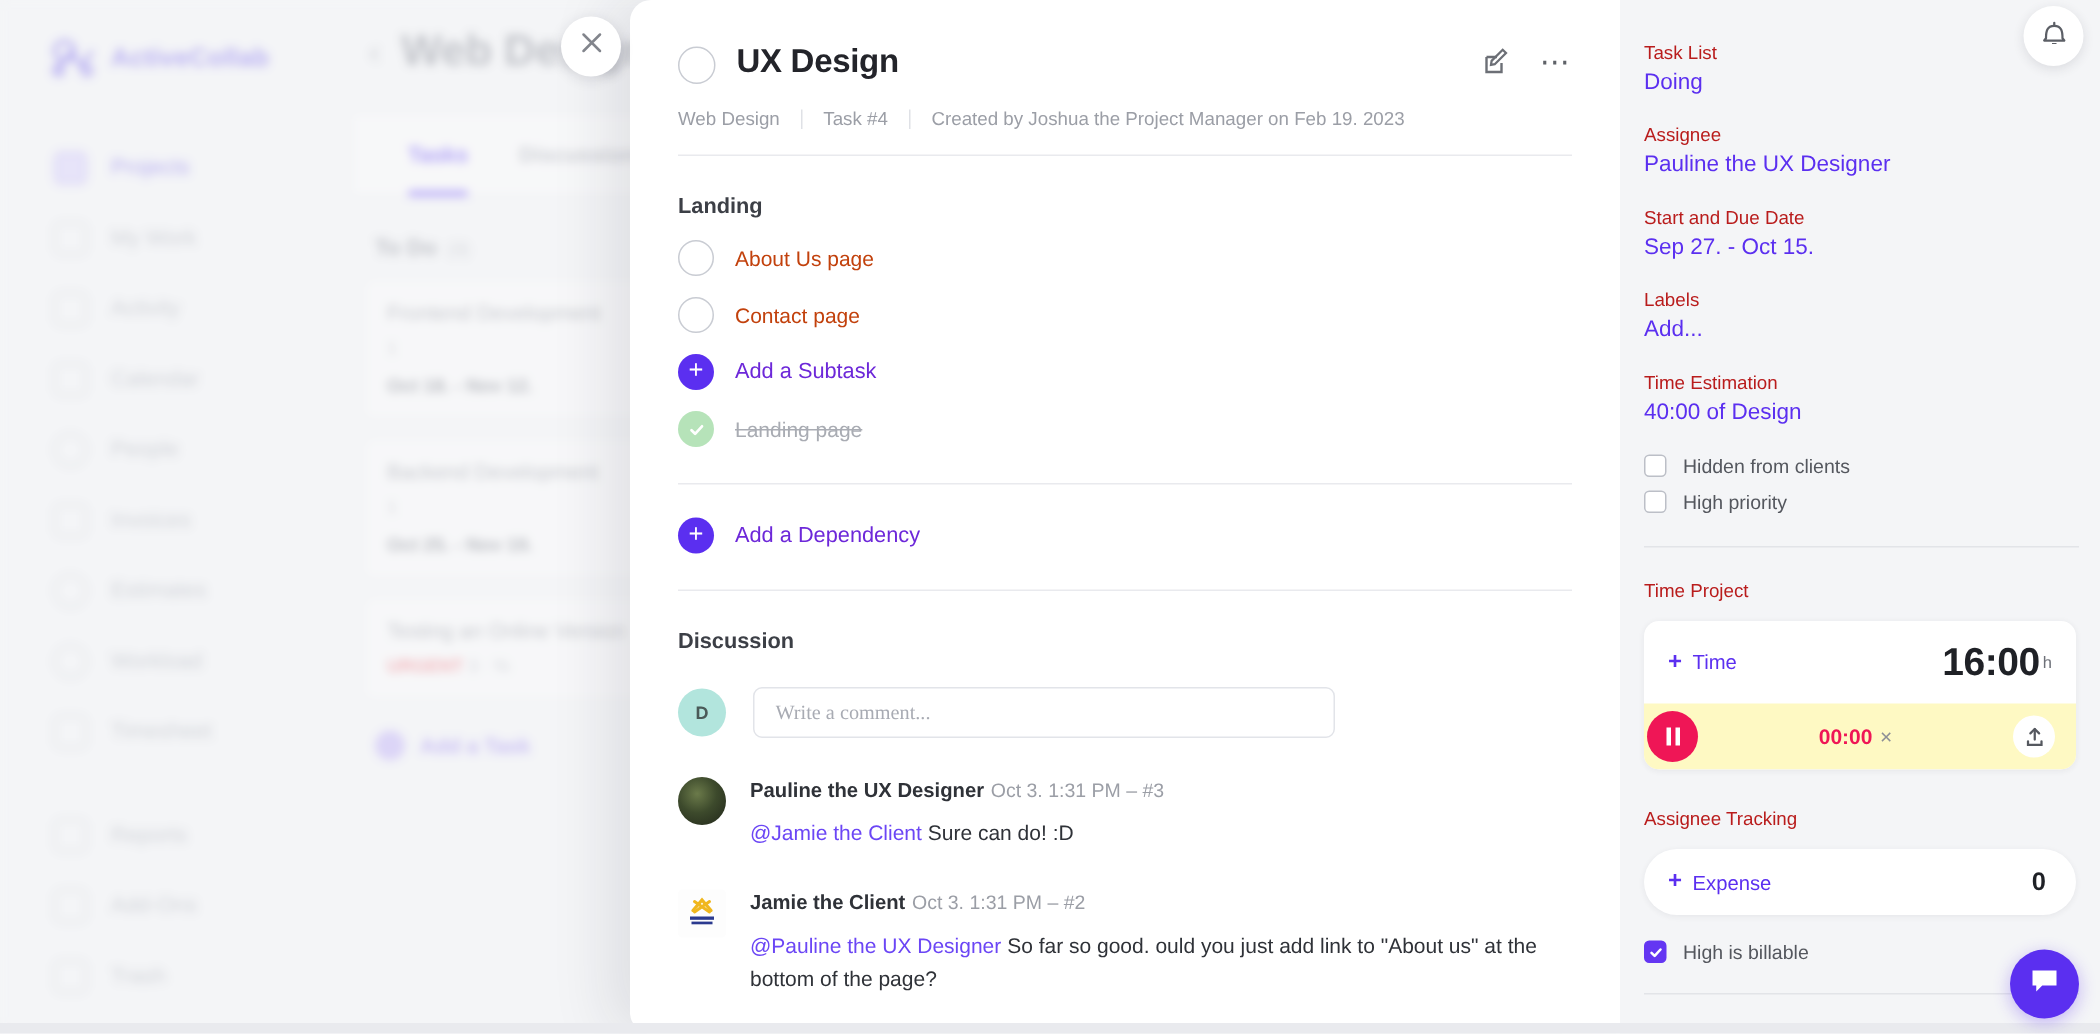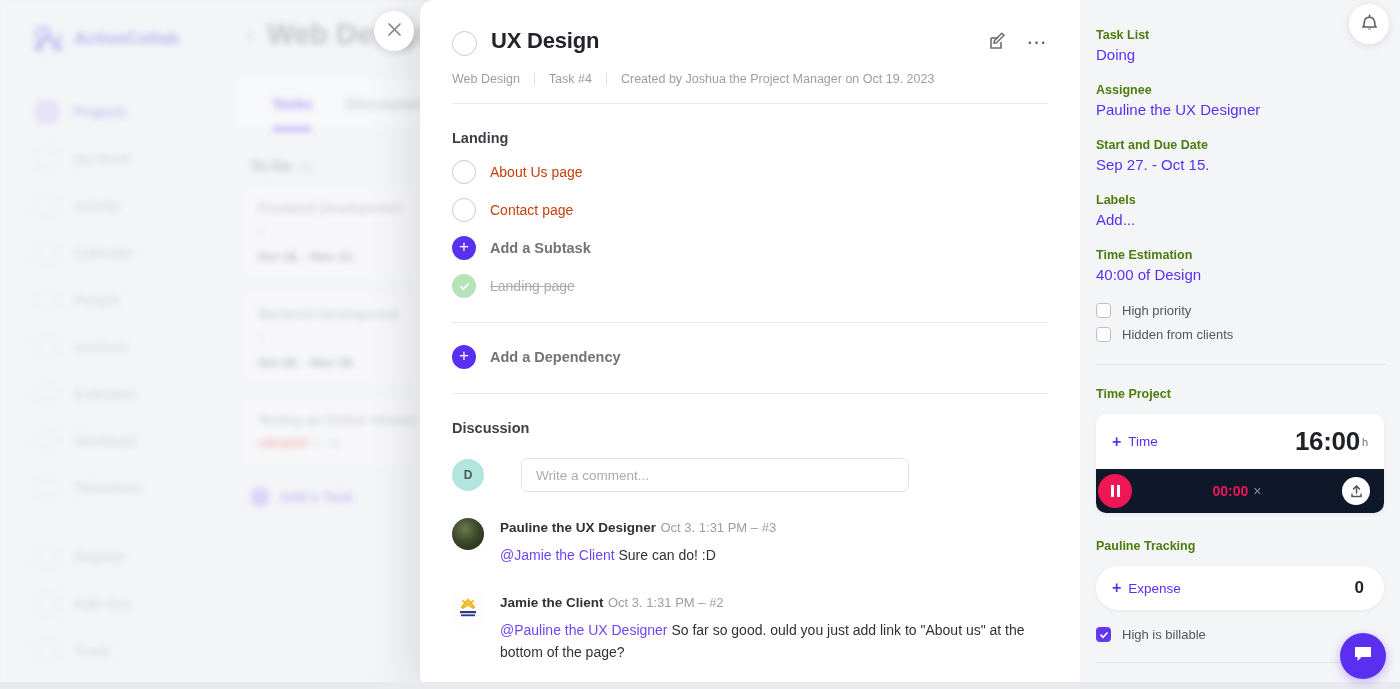--- a/index.html
+++ b/index.html
@@ -104,33 +104,33 @@
   .st-circle { width: 24px; height: 24px; border-radius: 50%; border: 1.7px solid #c9ccd3; flex: none; }
   .st-done { width: 24px; height: 24px; border-radius: 50%; background: #b6e3b9; flex: none;
              display: flex; align-items: center; justify-content: center; }
   .st-done svg { display: block; }
   .st-label { font-size: 14px; color: #c2410c; }
   .st-label.done { color: #a9acb3; text-decoration: line-through; }
   .plus-circle {
     width: 24px; height: 24px; border-radius: 50%; background: #5b2ff0; flex: none;
     color: #fff; font-size: 17px; line-height: 22px; text-align: center; font-weight: 500;
   }
-  .link-purple { color: #737373; font-size: 14.5px; font-weight: 700; }
+  .link-purple { color: #6d28d9; font-size: 14.5px; font-weight: 400; }
   .hr2 { height: 1px; background: #e9eaee; margin-top: 24px; }
 
   .comment-row { display: flex; align-items: center; gap: 18px; margin-top: 22px; }
   .av-d {
     width: 32px; height: 32px; border-radius: 50%; background: #b2e5dd;
     display: flex; align-items: center; justify-content: center;
     font-size: 12px; font-weight: 700; color: #4a5a58; flex: none;
   }
   .comment-input {
     flex: 1; height: 34px; border: 1px solid #e2e4e9; border-radius: 6px;
-    padding: 0 14px; font-size: 13.5px; color: #9fa2aa; font-family: Liberation Sans, sans-serif;
-    background: #fff; outline: none; max-width: 388px; margin-left: 19px;
+    padding: 0 14px; font-size: 13.5px; color: #9fa2aa; font-family: Liberation Serif, serif;
+    background: #fff; outline: none; max-width: 388px;
   }
   .comment-input::placeholder { color: #a8abb3; }
 
   .cmt { display: flex; gap: 16px; margin-top: 26px; }
   .cmt-av { width: 32px; height: 32px; border-radius: 50%; flex: none; overflow: hidden; }
   .cmt-av.photo {
     background: radial-gradient(circle at 40% 35%, #6b7a4a 0%, #3d4a2c 45%, #21261a 100%);
   }
   .cmt-av.logo {
     border-radius: 3px; background: #fdfdfd;
@@ -140,21 +140,21 @@
   .cmt-name { font-size: 13.5px; font-weight: 700; color: #2f3238; }
   .cmt-meta { font-size: 13px; color: #9b9ea6; font-weight: 400; }
   .cmt-text { font-size: 14px; color: #2f3238; margin-top: 8px; line-height: 1.62; }
   .mention { color: #6b46f5; }
 
   
   .rpanel {
     position: absolute; right: 0; top: 0; width: 320px; height: 689px;
     background: #f4f5f7; padding: 28px 0 0 16px;
   }
-  .rp-label { font-size: 12.5px; font-weight: 700; color: #4d7c0f; }
+  .rp-label { font-size: 12.5px; font-weight: 400; color: #b91c1c; }
   .rp-value { font-size: 15px; color: #5b2ff0; margin-top: 4px; font-weight: 400; }
   .rp-block { margin-bottom: 20px; }
   .rp-check { display: flex; align-items: center; gap: 11px; margin-top: 9px; }
   .cb {
     width: 15px; height: 15px; border-radius: 3.5px; border: 1.5px solid #bcbfc7;
     background: #fff; flex: none;
   }
   .cb.on {
     background: #6436f2; border-color: #6436f2;
     display: flex; align-items: center; justify-content: center;
@@ -165,21 +165,21 @@
   .tt-card {
     margin-top: 13px; margin-right: 16px; background: #fff; border-radius: 10px;
     box-shadow: 0 1px 4px rgba(40,40,60,.07); overflow: hidden;
   }
   .tt-top { display: flex; align-items: center; padding: 12px 16px; }
   .tt-plus { color: #5b2ff0; font-size: 16px; font-weight: 700; margin-right: 7px; }
   .tt-time { color: #5b2ff0; font-size: 13.5px; }
   .tt-total { margin-left: auto; font-size: 26px; font-weight: 700; color: #1f2126; letter-spacing: -.3px; }
   .tt-unit { font-size: 11px; color: #6d7078; font-weight: 400; margin-left: 2px; }
   .tt-bar {
-    background: #0f172a; height: 44px; display: flex; align-items: center;
+    background: #fef9c3; height: 44px; display: flex; align-items: center;
     padding: 0 14px 0 0; position: relative;
   }
   .tt-pause {
     width: 34px; height: 34px; border-radius: 50%; background: #ef1656;
     display: flex; align-items: center; justify-content: center; margin-left: 2px; flex: none;
   }
   .tt-pause i { display: block; width: 3px; height: 12px; background: #fff; margin: 0 1.5px; }
   .tt-run { flex: 1; text-align: center; font-size: 14px; font-weight: 700; color: #ef1656; }
   .tt-x { color: #8d8f96; font-weight: 400; margin-left: 5px; font-size: 14px; }
   .tt-up {
@@ -346,21 +346,21 @@
           </span>
           <span class="dots">⋯</span>
         </span>
       </div>
 
       <div class="m-sub">
         <span class="seg">Web Design</span>
         <span class="divider"></span>
         <span class="seg">Task #4</span>
         <span class="divider"></span>
-        <span class="seg">Created by Joshua the Project Manager on Oct 19. 2023</span>
+        <span class="seg">Created by Joshua the Project Manager on Feb 19. 2023</span>
       </div>
 
       <div class="hr"></div>
 
       <div class="sec-title">Landing</div>
 
       <div class="subtask">
         <span class="st-circle"></span>
         <span class="st-label">About Us page</span>
       </div>
@@ -453,25 +453,25 @@
       <div class="rp-label">Labels</div>
       <div class="rp-value">Add...</div>
     </div>
     <div class="rp-block">
       <div class="rp-label">Time Estimation</div>
       <div class="rp-value">40:00 of Design</div>
     </div>
 
     <div class="rp-check">
       <span class="cb"></span>
-      <span class="cb-label">High priority</span>
+      <span class="cb-label">Hidden from clients</span>
     </div>
     <div class="rp-check">
       <span class="cb"></span>
-      <span class="cb-label">Hidden from clients</span>
+      <span class="cb-label">High priority</span>
     </div>
 
     <div class="rp-hr"></div>
 
     <div class="rp-label" style="margin-top:22px">Time Project</div>
     <div class="tt-card">
       <div class="tt-top">
         <span class="tt-plus">+</span>
         <span class="tt-time">Time</span>
         <span class="tt-total">16:00</span>
@@ -488,21 +488,21 @@
         <span class="tt-up">
           <svg width="15" height="15" viewBox="0 0 15 15">
             <path d="M7.5 2 L7.5 9" stroke="#55585f" stroke-width="1.5" stroke-linecap="round"></path>
             <path d="M4.6 4.9 L7.5 2 L10.4 4.9" fill="none" stroke="#55585f" stroke-width="1.5" stroke-linecap="round" stroke-linejoin="round"></path>
             <path d="M3 10.2 L3 12.5 L12 12.5 L12 10.2" fill="none" stroke="#55585f" stroke-width="1.5" stroke-linecap="round"></path>
           </svg>
         </span>
       </div>
     </div>
 
-    <div class="rp-label" style="margin-top:26px">Pauline Tracking</div>
+    <div class="rp-label" style="margin-top:26px">Assignee Tracking</div>
     <div class="ex-card">
       <span class="tt-plus">+</span>
       <span class="tt-time">Expense</span>
       <span class="ex-total">0</span>
     </div>
 
     <div class="rp-check" style="margin-top:17px">
       <span class="cb on">
         <svg width="10" height="10" viewBox="0 0 10 10">
           <path d="M2 5.2 L4.1 7.3 L8 3" fill="none" stroke="#fff" stroke-width="1.7" stroke-linecap="round" stroke-linejoin="round"></path>

